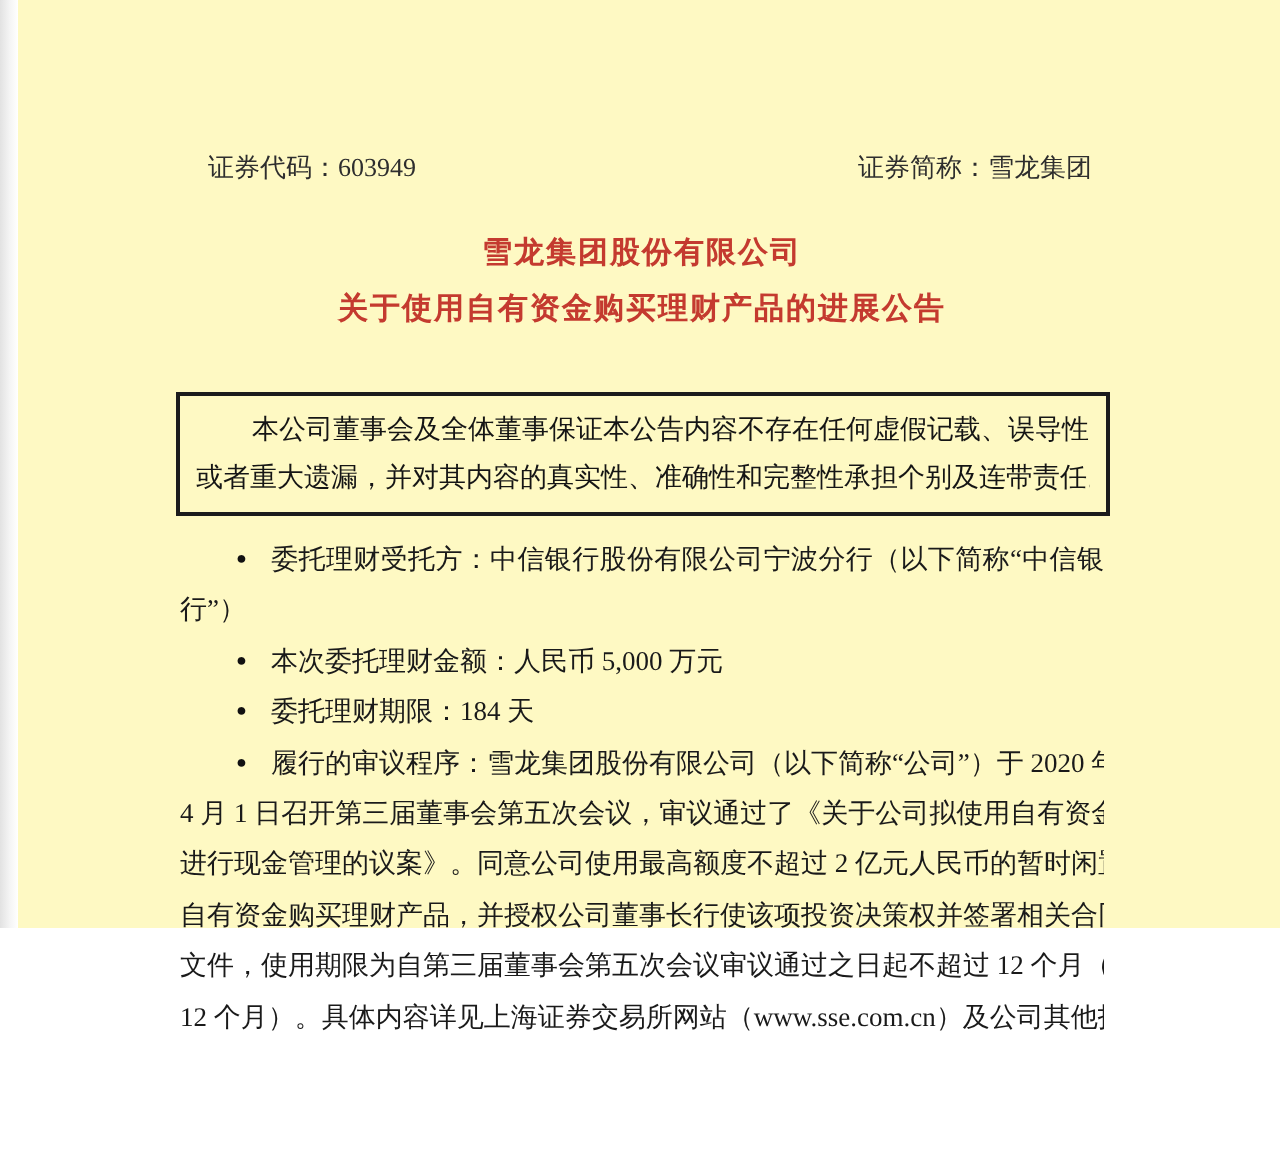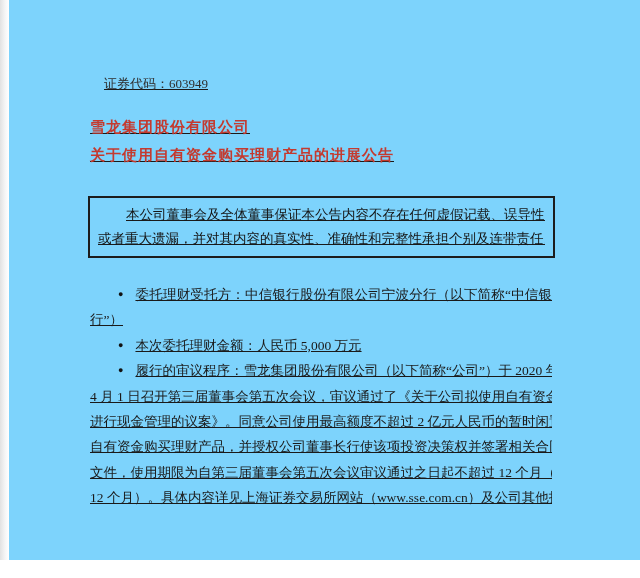--- a/index.html
+++ b/index.html
@@ -3,36 +3,36 @@
 <meta charset="utf-8">
 <style>
   html, body {
     margin: 0; padding: 0;
     width: 640px; height: 578px;
     overflow: hidden;
     background: #ffffff;
     font-family: "Liberation Serif", "DejaVu Serif", serif;
     color: #1a1a1a;
   }
-  .page { position: relative; width: 640px; height: 560px; background: #7dd3fc; text-decoration: underline; }
+  .page { position: relative; width: 640px; height: 464px; background: #fef9c3; }
   .edge-shadow {
     position: absolute; left: 0; top: 0; width: 9px; height: 100%;
     background: linear-gradient(90deg, #e2e2e2, #f5f5f5 55%, #ffffff);
   }
   .content { position: relative; padding: 0 88px 0 90px; }
 
   .header-row {
     padding-top: 76px; padding-left: 14px; padding-right: 6px;
     display: flex; justify-content: space-between;
     font-size: 13px; line-height: 16px; color: #2e2e2e;
     white-space: nowrap;
   }
 
   .title-line {
-    font-weight: bold; font-size: 15px; line-height: 18px;
+    text-align: center; font-weight: bold; font-size: 15px; line-height: 18px;
     color: #c43a2f; letter-spacing: 1px; white-space: nowrap;
   }
   .title-company { margin-top: 26px; }
   .title-subject { margin-top: 10px; }
 
   .decl-box {
     margin: 32px -3px 0 -2px;
     border: 2px solid #1c1c1c;
     padding: 5px 8px;
     font-size: 13.5px; color: #151515;
@@ -44,56 +44,60 @@
     margin-top: 22px; margin-left: 8px;
     font-weight: bold; font-size: 14px; line-height: 18px; color: #111;
     white-space: nowrap;
   }
 
   .bl {
     height: 25.4px; line-height: 25.4px;
     font-size: 13.5px; color: #1a1a1a;
     white-space: nowrap; overflow: hidden;
   }
-  .bl.first { margin-top: 24px; }
+  .bl.first { margin-top: 9px; }
   .bl.ju { text-align: justify; text-align-last: justify; }
   .blt {
     display: inline-block;
     margin-left: 28px; margin-right: 12px;
     font-size: 9px; vertical-align: 2px; color: #111;
   }
 </style>
 </head>
 <body>
 
 <div class="page">
   <div class="edge-shadow"></div>
   <div class="content">
 
     <div class="header-row">
       <span>证券代码：603949</span>
+      <span>证券简称：雪龙集团</span>
     </div>
 
     <div class="title-line title-company">雪龙集团股份有限公司</div>
     <div class="title-line title-subject">关于使用自有资金购买理财产品的进展公告</div>
 
     <div class="decl-box">
       <div class="decl-line decl-first">本公司董事会及全体董事保证本公告内容不存在任何虚假记载、误导性陈述</div>
       <div class="decl-line">或者重大遗漏，并对其内容的真实性、准确性和完整性承担个别及连带责任。</div>
     </div>
 
 
     <div class="bl first ju">
       <span class="blt">●</span><span>委托理财受托方：中信银行股份有限公司宁波分行（以下简称“中信银</span>
     </div>
     <div class="bl">
       <span>行”）</span>
     </div>
     <div class="bl">
       <span class="blt">●</span><span>本次委托理财金额：人民币 5,000 万元</span>
+    </div>
+    <div class="bl">
+      <span class="blt">●</span><span>委托理财期限：184 天</span>
     </div>
     <div class="bl ju">
       <span class="blt">●</span><span>履行的审议程序：雪龙集团股份有限公司（以下简称“公司”）于 2020 年</span>
     </div>
     <div class="bl ju">
       <span>4 月 1 日召开第三届董事会第五次会议，审议通过了《关于公司拟使用自有资金</span>
     </div>
     <div class="bl ju">
       <span>进行现金管理的议案》。同意公司使用最高额度不超过 2 亿元人民币的暂时闲置</span>
     </div>

